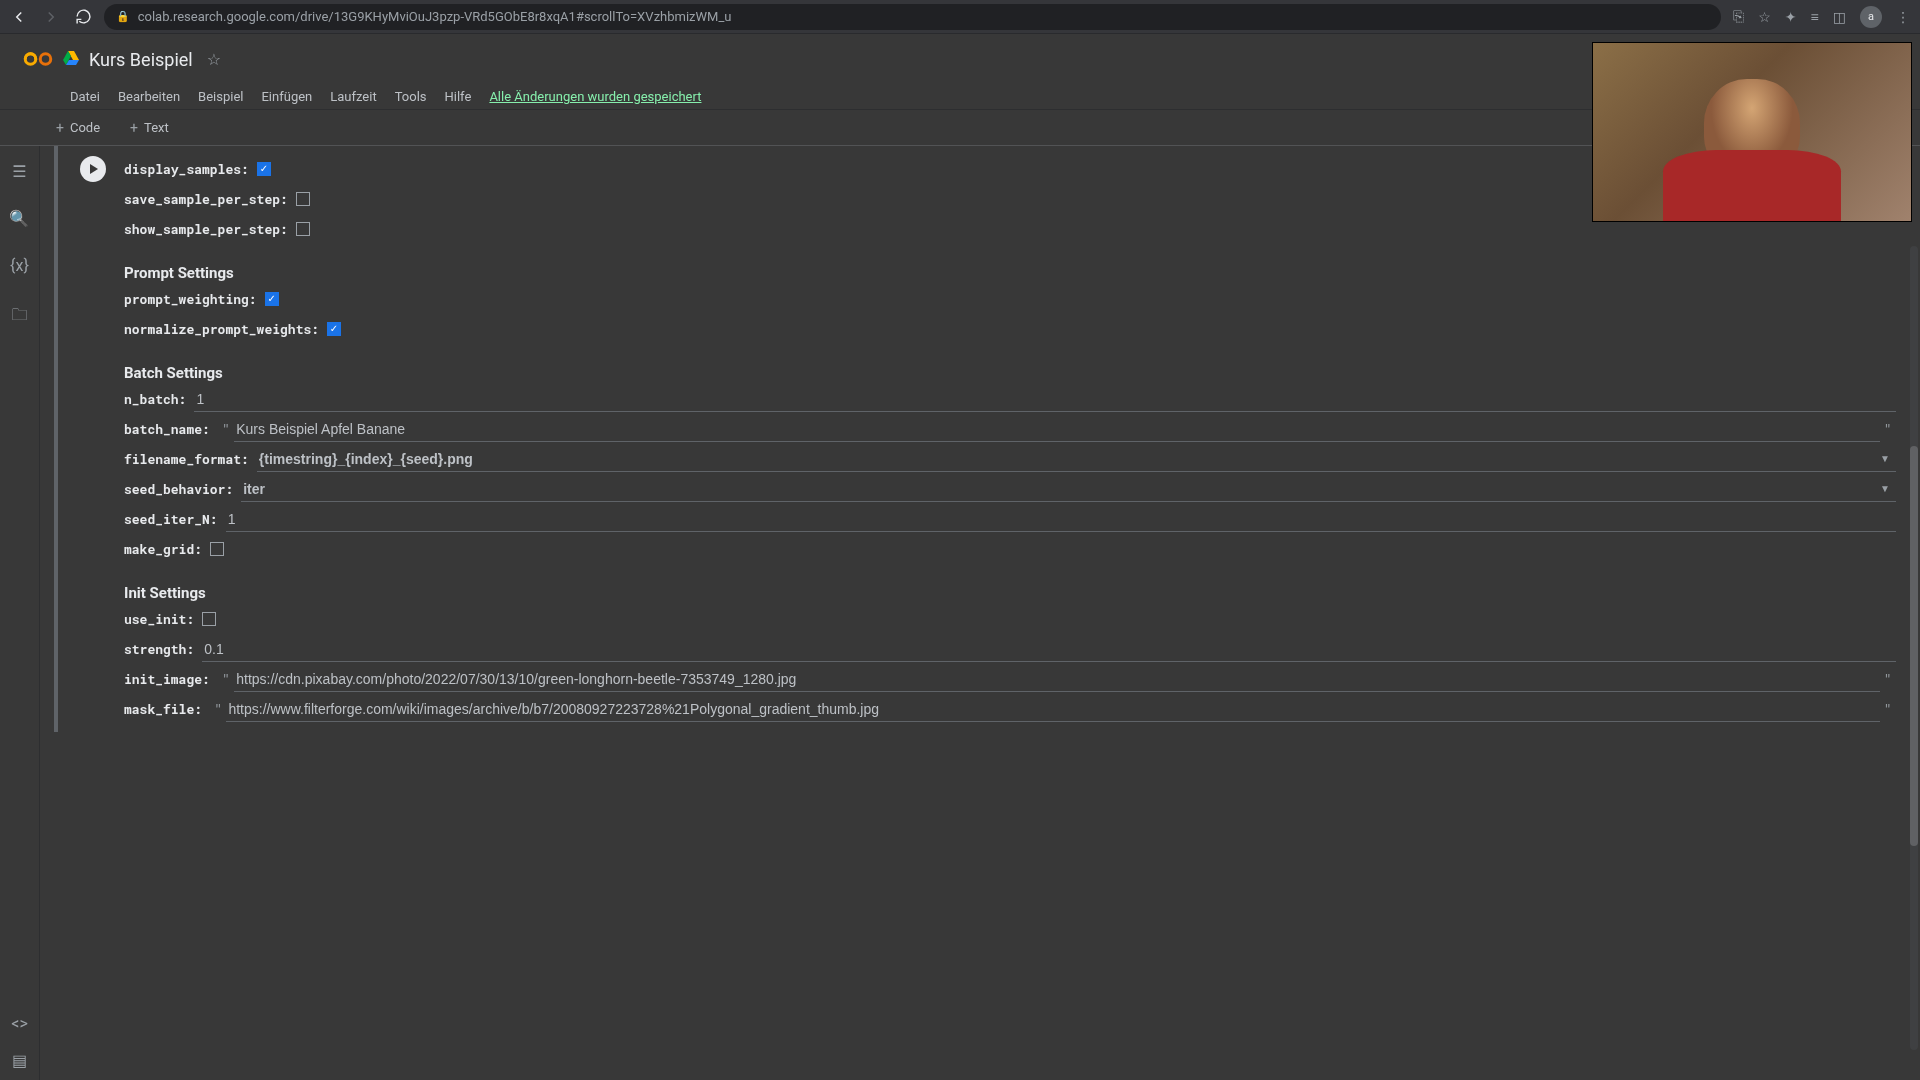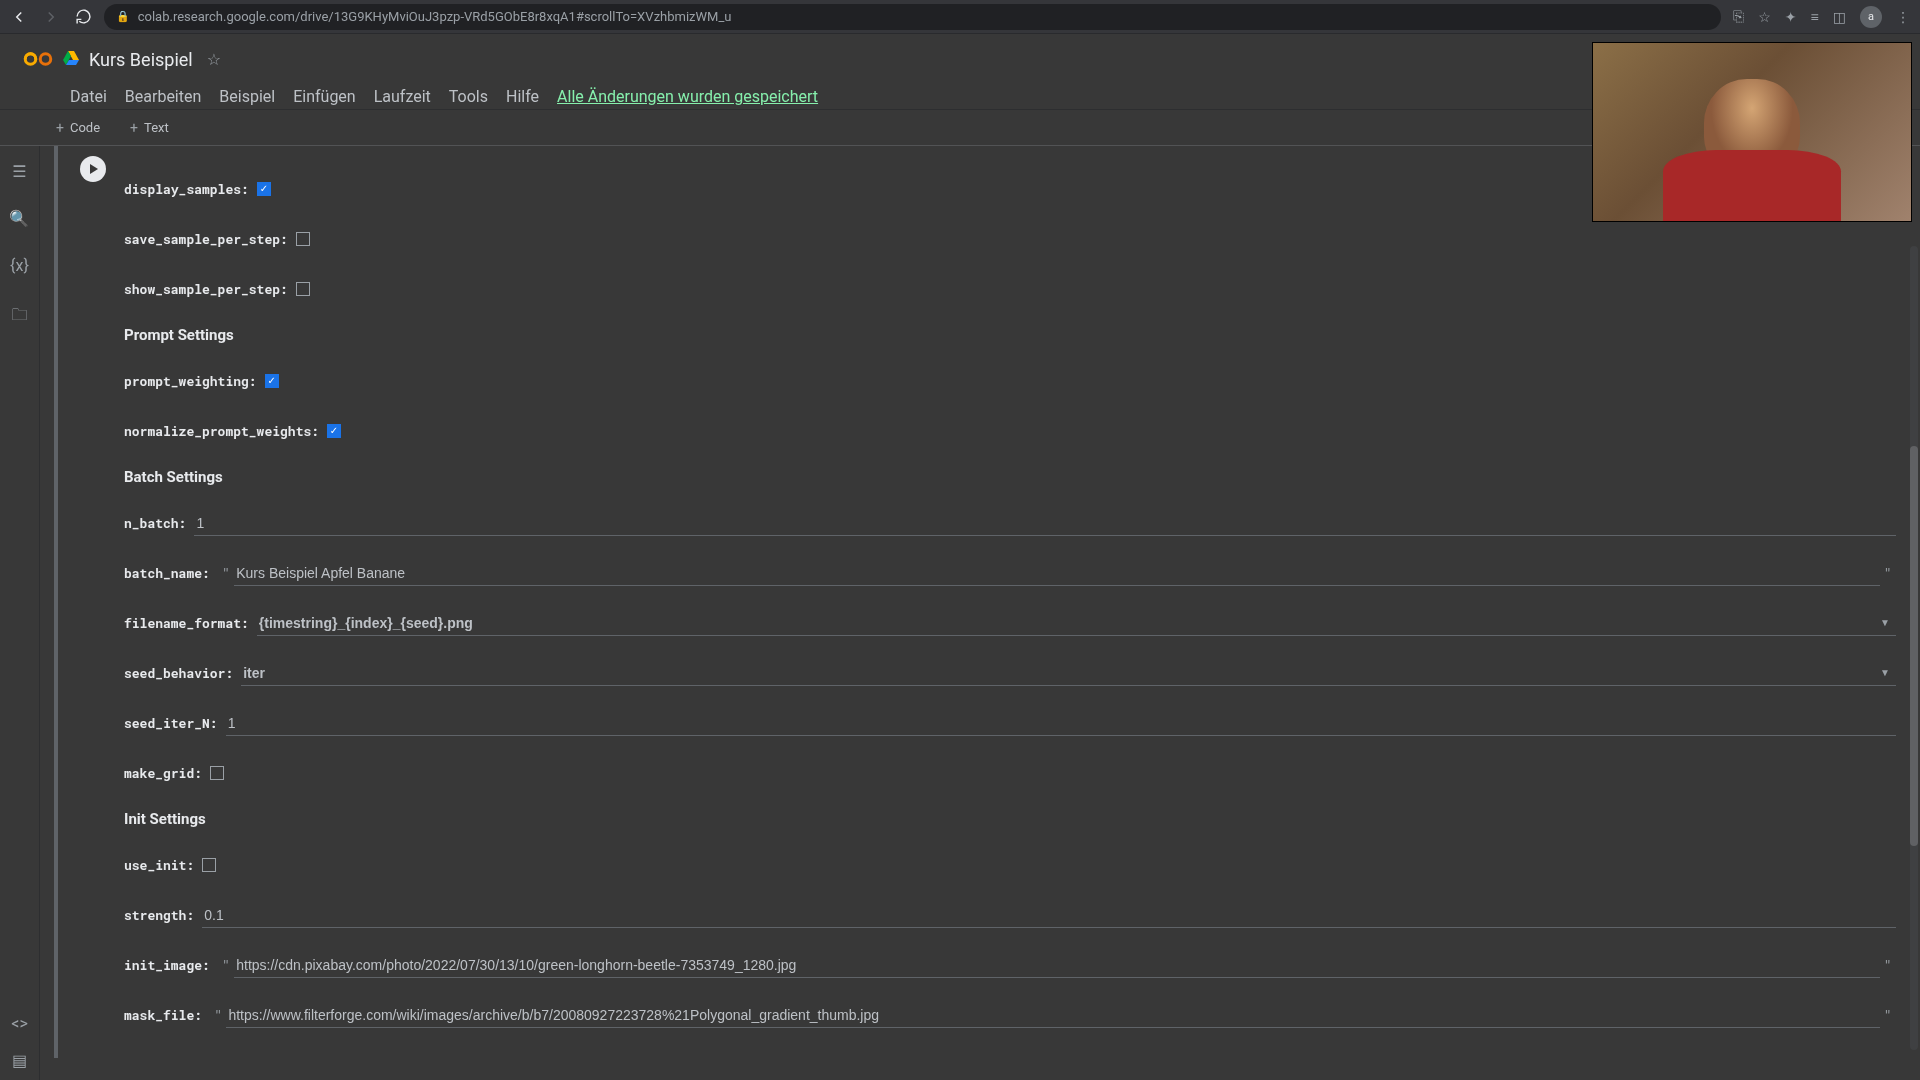--- a/index.html
+++ b/index.html
@@ -58,21 +58,21 @@
   .doc-title { font-size: 18px; color:#e8eaed; font-weight:400; }
   .star-icon { color:#9aa0a6; font-size:16px; margin-left:4px; cursor:pointer; }
 
   .menu-bar {
     height: 26px;
     background: #383838;
     display:flex;
     align-items:center;
     padding-left: 70px;
     gap: 18px;
-    font-size: 16px;
+    font-size: 13px;
     color:#bdc1c6;
     border-bottom:1px solid #2d2e30;
   }
   .menu-bar .item { cursor:pointer; }
   .menu-bar .saved { text-decoration: underline; color:#86efac; }
 
   .toolbar {
     height: 36px;
     background: #383838;
     display:flex;
@@ -139,21 +139,21 @@
 
   .section-title {
     font-size: 15px;
     font-weight: 700;
     color:#e8eaed;
     margin: 22px 0 4px 0;
   }
   .form-row {
     display:flex;
     align-items:center;
-    margin: 24px 0;
+    margin: 4px 0;
     min-height: 26px;
   }
   .form-label {
     font-family: "Roboto Mono", monospace;
     font-size: 13px;
     font-weight:700;
     color:#e8eaed;
     white-space:nowrap;
     margin-right: 8px;
   }

